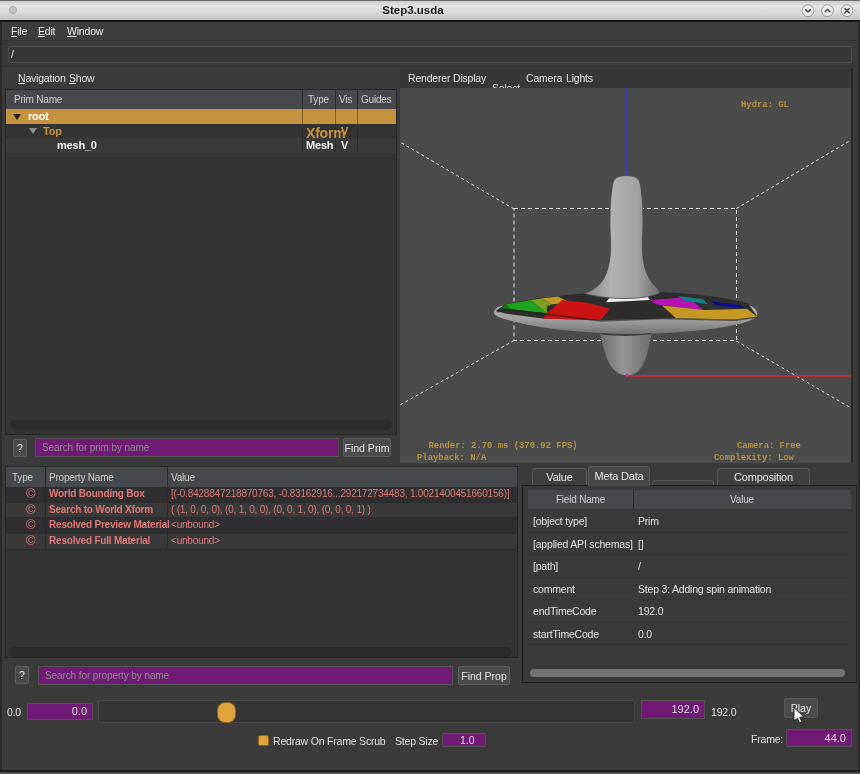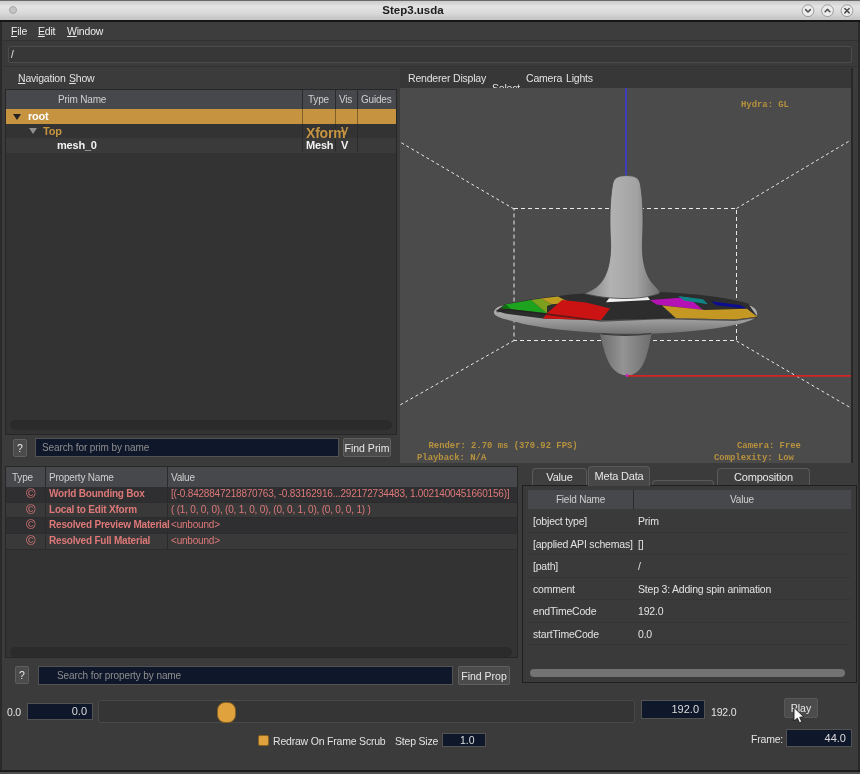--- a/index.html
+++ b/index.html
@@ -5,21 +5,21 @@
   html,body{margin:0;padding:0;}
   body{width:860px;height:774px;background:#3b3b3b;font-family:"Liberation Sans",sans-serif;overflow:hidden;position:relative;}
   .abs{position:absolute;}
   .t11{font-size:10.5px;letter-spacing:-0.2px;color:#e2e2e2;}
   .t12{font-size:10.5px;letter-spacing:-0.2px;color:#e2e2e2;}
   #titlebar{left:0;top:0;width:860px;height:20px;background:linear-gradient(180deg,#cccccc 0%,#e4e4e4 30%,#d8d8d8 65%,#c2c2c2 100%);border-top:1px solid #6a6a6a;box-sizing:border-box;}
   #titleline{left:0;top:20px;width:860px;height:2px;background:#161616;}
   .menu{top:25px;font-size:10.5px;letter-spacing:-0.2px;color:#ececec;}
   .uf::first-letter{text-decoration:underline;}
   .th-text{font-size:10px;letter-spacing:-0.2px;color:#cfcfcf;}
-  input,.inputbox{background:#0f172a;border:1px solid #525252;color:#dcdcdc;box-sizing:border-box;}
+  input,.inputbox{background:#701a75;border:1px solid #525252;color:#dcdcdc;box-sizing:border-box;}
   .btn{background:#4b4b4b;border:1px solid #5f5f5f;color:#e8e8e8;font-size:10.5px;text-align:center;box-sizing:border-box;border-radius:2px;}
   .salm{color:#dd7878;letter-spacing:-0.2px;}
   .tab{background:#3f3f3f;border:1px solid #5a5a5a;border-bottom:none;border-radius:4px 4px 0 0;color:#e6e6e6;font-size:11px;letter-spacing:-0.2px;text-align:center;box-sizing:border-box;}
 </style>
 </head>
 <body>
 
 <div id="titlebar" class="abs"></div>
 <div id="titleline" class="abs"></div>
 <div class="abs" style="left:378px;top:4px;font-size:11.5px;font-weight:bold;color:#1c1c1c;width:70px;text-align:center;">Step3.usda</div>
@@ -48,21 +48,21 @@
 
 <div class="abs t11 uf" style="left:18px;top:72px;">Navigation</div>
 <div class="abs t11 uf" style="left:69px;top:72px;">Show</div>
 
 <div class="abs" style="left:5px;top:89px;width:392px;height:346px;background:#333333;border:1px solid #272727;box-sizing:border-box;"></div>
 <div class="abs" style="left:6px;top:138px;width:390px;height:15px;background:#3a3a3a;"></div>
 <div class="abs" style="left:6px;top:90px;width:390px;height:19px;background:#46484b;"></div>
 <div class="abs" style="left:302px;top:90px;width:1px;height:62px;background:#2a2a2a;"></div>
 <div class="abs" style="left:335px;top:90px;width:1px;height:62px;background:#2a2a2a;"></div>
 <div class="abs" style="left:357px;top:90px;width:1px;height:62px;background:#2a2a2a;"></div>
-<div class="abs th-text" style="left:14px;top:94px;margin-left:44px;">Prim Name</div>
+<div class="abs th-text" style="left:14px;top:94px;">Prim Name</div>
 <div class="abs th-text" style="left:308px;top:94px;">Type</div>
 <div class="abs th-text" style="left:339px;top:94px;">Vis</div>
 <div class="abs th-text" style="left:361px;top:94px;">Guides</div>
 
 <div class="abs" style="left:6px;top:109px;width:390px;height:15px;background:#c69440;"></div>
 <div class="abs" style="left:302px;top:109px;width:1px;height:15px;background:rgba(40,30,10,0.45);"></div>
 <div class="abs" style="left:335px;top:109px;width:1px;height:15px;background:rgba(40,30,10,0.45);"></div>
 <div class="abs" style="left:357px;top:109px;width:1px;height:15px;background:rgba(40,30,10,0.45);"></div>
 <div class="abs" style="left:13px;top:114px;width:0;height:0;border-left:4.5px solid transparent;border-right:4.5px solid transparent;border-top:6px solid #222;"></div>
 <div class="abs" style="left:28px;top:110px;font-size:11px;font-weight:bold;color:#fff;letter-spacing:-0.2px;">root</div>
@@ -174,33 +174,33 @@
 <div class="abs" style="left:45px;top:467px;width:1px;height:83px;background:#2a2a2a;"></div>
 <div class="abs" style="left:167px;top:467px;width:1px;height:83px;background:#2a2a2a;"></div>
 <div class="abs th-text" style="left:12px;top:472px;">Type</div>
 <div class="abs th-text" style="left:49px;top:472px;">Property Name</div>
 <div class="abs th-text" style="left:171px;top:472px;">Value</div>
 
 <div class="abs salm" style="left:26px;top:486px;font-size:13px;">©</div>
 <div class="abs salm" style="left:49px;top:488px;font-size:10px;font-weight:bold;">World Bounding Box</div>
 <div class="abs salm" style="left:171px;top:488px;font-size:10px;">[(-0.8428847218870763, -0.83162916...292172734483, 1.0021400451660156)]</div>
 <div class="abs salm" style="left:26px;top:502px;font-size:13px;">©</div>
-<div class="abs salm" style="left:49px;top:504px;font-size:10px;font-weight:bold;">Local to Edit Xform</div>
+<div class="abs salm" style="left:49px;top:504px;font-size:10px;font-weight:bold;">Search to World Xform</div>
 <div class="abs salm" style="left:171px;top:504px;font-size:10px;">( (1, 0, 0, 0), (0, 1, 0, 0), (0, 0, 1, 0), (0, 0, 0, 1) )</div>
 <div class="abs salm" style="left:26px;top:517px;font-size:13px;">©</div>
 <div class="abs salm" style="left:49px;top:519px;font-size:10px;font-weight:bold;">Resolved Preview Material</div>
 <div class="abs salm" style="left:171px;top:519px;font-size:10px;">&lt;unbound&gt;</div>
 <div class="abs salm" style="left:26px;top:533px;font-size:13px;">©</div>
 <div class="abs salm" style="left:49px;top:535px;font-size:10px;font-weight:bold;">Resolved Full Material</div>
 <div class="abs salm" style="left:171px;top:535px;font-size:10px;">&lt;unbound&gt;</div>
 
 <div class="abs" style="left:10px;top:647px;width:502px;height:10px;background:#2b2b2b;border-radius:5px;"></div>
 
 <div class="btn abs" style="left:15px;top:666px;width:14px;height:18px;line-height:17px;">?</div>
-<div class="inputbox abs" style="left:38px;top:666px;width:415px;height:19px;font-size:10px;color:#8e8e8e;line-height:18px;padding-left:18px;letter-spacing:-0.1px;">Search for property by name</div>
+<div class="inputbox abs" style="left:38px;top:666px;width:415px;height:19px;font-size:10px;color:#8e8e8e;line-height:18px;padding-left:6px;letter-spacing:-0.1px;">Search for property by name</div>
 <div class="btn abs" style="left:458px;top:666px;width:52px;height:19px;line-height:18px;">Find Prop</div>
 
 <div class="abs tab" style="left:532px;top:468px;width:55px;height:17px;line-height:16px;">Value</div>
 <div class="abs tab" style="left:652px;top:480px;width:62px;height:17px;line-height:16px;">Layer Stack</div>
 <div class="abs tab" style="left:717px;top:468px;width:93px;height:17px;line-height:16px;">Composition</div>
 <div class="abs" style="left:522px;top:485px;width:335px;height:198px;background:#3a3a3a;border:1px solid #1f1f1f;box-sizing:border-box;"></div>
 <div class="abs tab" style="left:588px;top:466px;width:62px;height:20px;line-height:18px;background:#474747;border-bottom:none;">Meta Data</div>
 <div class="abs" style="left:528px;top:490px;width:323px;height:19px;background:#46484b;"></div>
 <div class="abs" style="left:633px;top:490px;width:1px;height:19px;background:#2a2a2a;"></div>
 <div class="abs th-text" style="left:528px;top:494px;width:105px;text-align:center;">Field Name</div>

